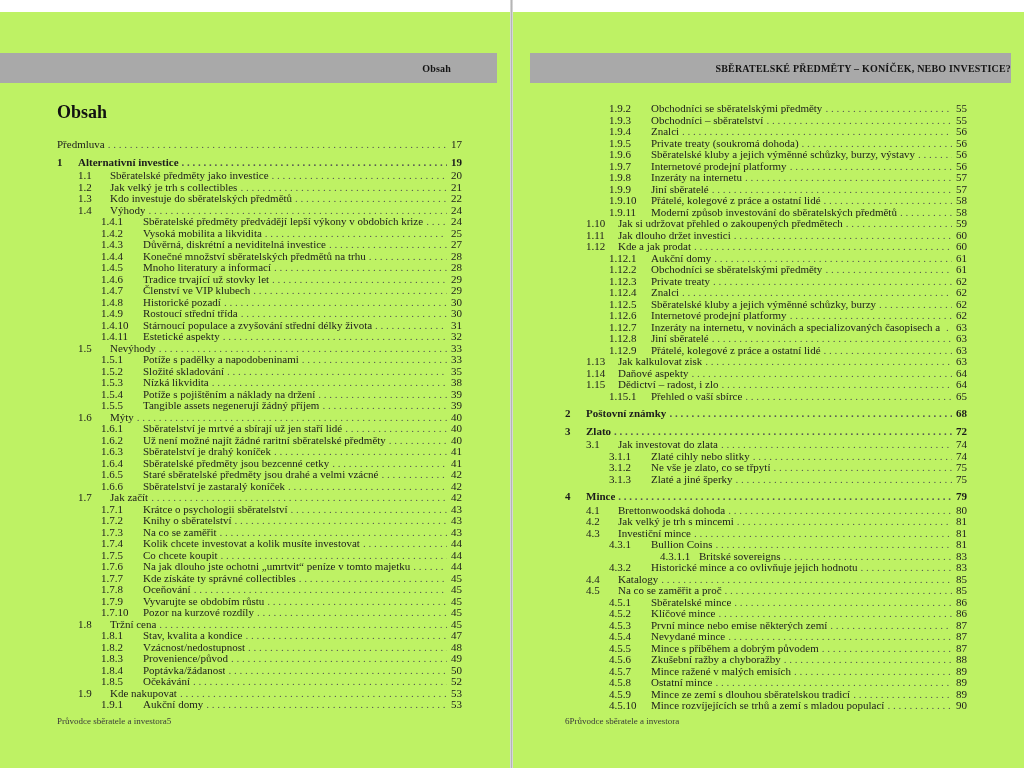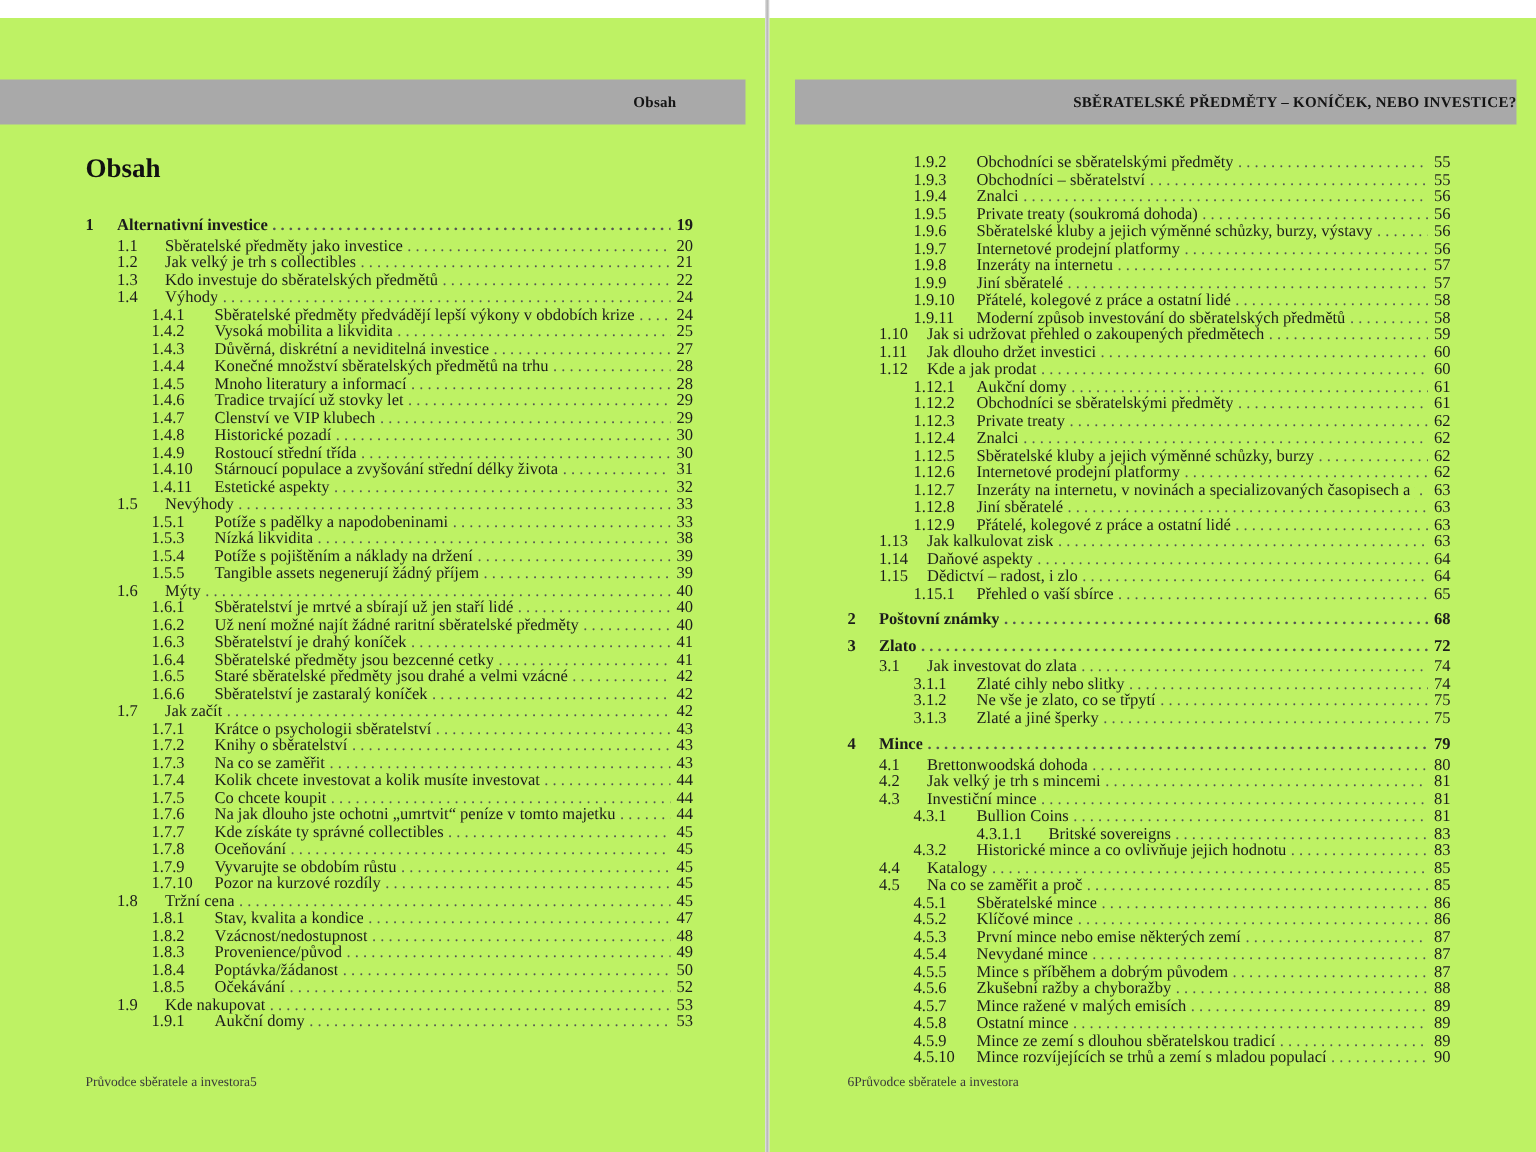--- a/index.html
+++ b/index.html
@@ -20,21 +20,21 @@
   .running-text { font-weight:bold; font-size:10px; color:#141414; letter-spacing:0.2px; white-space:nowrap; }
   .toc-title { position:absolute; left:57px; top:90px; font-size:18px; font-weight:bold; color:#111; }
   .toc { position:absolute; font-size:11px; line-height:11.5px; color:#1c1c1c; }
   .toc-left-c { left:57px; top:127px; width:405px; }
   .toc-right-c { left:53px; top:91px; width:402px; }
   .toc-row { display:flex; align-items:baseline; }
   .toc-num { flex:0 0 auto; }
   .lvl0 .toc-num { width:21px; }
   .lvl1 { padding-left:21px; } .lvl1 .toc-num { width:32px; }
   .lvl2 { padding-left:44px; } .lvl2 .toc-num { width:42px; }
-  .lvl3 { padding-left:86px; } .lvl3 .toc-num { width:48px; }
+  .lvl3 { padding-left:86px; } .lvl3 .toc-num { width:48px;text-align:center; }
   .toc-label { flex:0 1 auto; white-space:nowrap; overflow:hidden; }
   .toc-dots { flex:1 1 0; overflow:hidden; white-space:nowrap; color:#555; margin:0 3px; min-width:6px; }
   .toc-dots::after { content:". . . . . . . . . . . . . . . . . . . . . . . . . . . . . . . . . . . . . . . . . . . . . . . . . . . . . . . . . . . . . . . . . . . . . . . . . . . . . . . ."; }
   .toc-page { flex:0 0 auto; text-align:right; min-width:12px; }
   .toc-row.chapter { font-weight:bold; margin-top:6px; margin-bottom:2px; }
   .footer { position:absolute; top:704px; display:flex; justify-content:flex-start;
     font-size:9px; color:#3a3a3a; }
   .footer-left-c { left:57px; width:399px; }
   .footer-right-c { left:53px; width:402px; }
   .scan-mark { position:absolute; background:#222; }
@@ -46,20 +46,25 @@
 
 <div class="scan-mark mark-a"></div>
 <div class="scan-mark mark-b"></div>
 
 <div class="page page-left">
   <div class="running-bar bar-left">
     <span class="running-text">Obsah</span>
   </div>
   <div class="toc-title">Obsah</div>
   <div id="toc-left" class="toc toc-left-c">
+      <div class="toc-row lvl0">
+        <span class="toc-label">Předmluva</span>
+        <span class="toc-dots"></span>
+        <span class="toc-page">17</span>
+      </div>
       <div class="toc-row lvl0 chapter">
         <span class="toc-num">1</span>
         <span class="toc-label">Alternativní investice</span>
         <span class="toc-dots"></span>
         <span class="toc-page">19</span>
       </div>
       <div class="toc-row lvl1">
         <span class="toc-num">1.1</span>
         <span class="toc-label">Sběratelské předměty jako investice</span>
         <span class="toc-dots"></span>
@@ -153,20 +158,26 @@
         <span class="toc-num">1.5</span>
         <span class="toc-label">Nevýhody</span>
         <span class="toc-dots"></span>
         <span class="toc-page">33</span>
       </div>
       <div class="toc-row lvl2">
         <span class="toc-num">1.5.1</span>
         <span class="toc-label">Potíže s padělky a napodobeninami</span>
         <span class="toc-dots"></span>
         <span class="toc-page">33</span>
+      </div>
+      <div class="toc-row lvl2">
+        <span class="toc-num">1.5.2</span>
+        <span class="toc-label">Složité skladování</span>
+        <span class="toc-dots"></span>
+        <span class="toc-page">35</span>
       </div>
       <div class="toc-row lvl2">
         <span class="toc-num">1.5.3</span>
         <span class="toc-label">Nízká likvidita</span>
         <span class="toc-dots"></span>
         <span class="toc-page">38</span>
       </div>
       <div class="toc-row lvl2">
         <span class="toc-num">1.5.4</span>
         <span class="toc-label">Potíže s pojištěním a náklady na držení</span>

